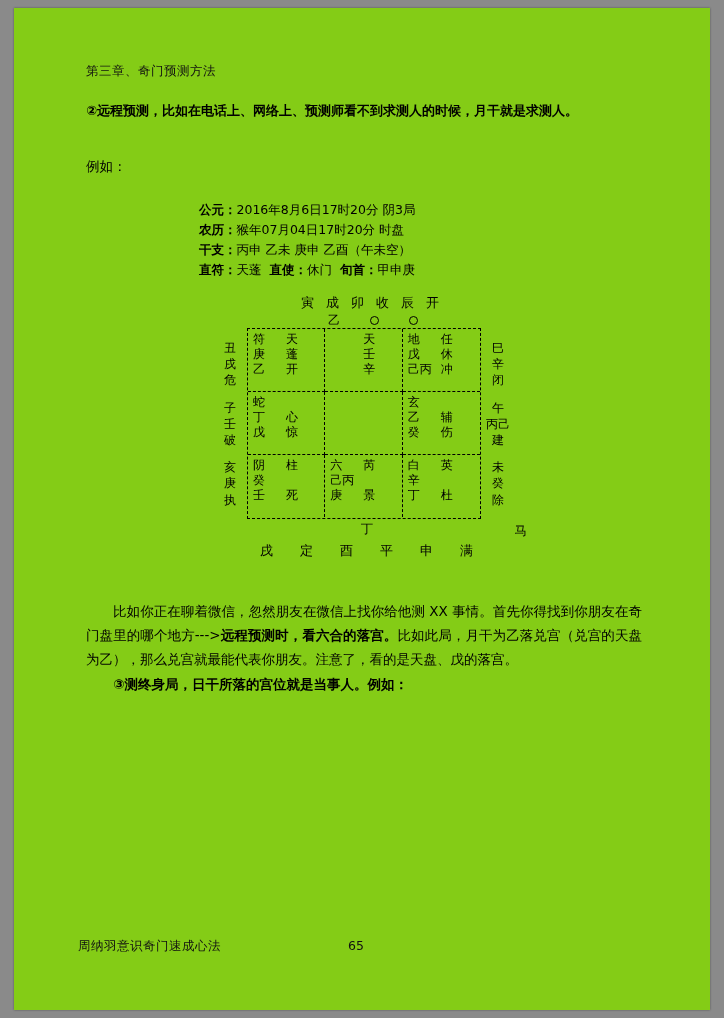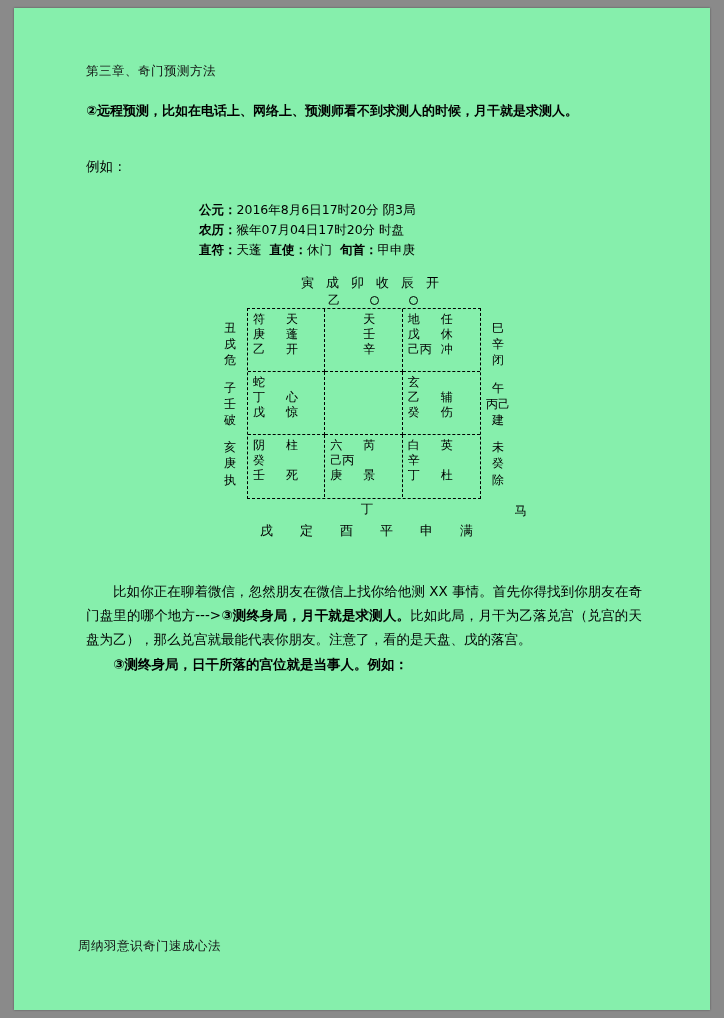--- a/index.html
+++ b/index.html
@@ -11,21 +11,21 @@
     width: 724px;
     height: 1018px;
     font-family: "DejaVu Sans", "Liberation Sans", sans-serif;
   }
   .page {
     position: absolute;
     left: 14px;
     top: 8px;
     width: 696px;
     height: 1002px;
-    background: #86efac;
+    background: #84cc16;
     box-shadow: 0 0 2px rgba(0,0,0,0.4);
     overflow: hidden;
   }
   .inner {
     position: absolute;
     left: 72px;
     top: 55px;
     width: 556px;
   }
   .header {
@@ -196,20 +196,23 @@
       <div class="chart">
 
         <div class="meta">
           <div class="meta-row">
             <span class="meta-label">公元：</span><span>2016年8月6日17时20分  阴3局</span>
           </div>
           <div class="meta-row">
             <span class="meta-label">农历：</span><span>猴年07月04日17时20分  时盘</span>
           </div>
           <div class="meta-row">
+            <span class="meta-label">干支：</span><span>丙申  乙未  庚申  乙酉（午未空）</span>
+          </div>
+          <div class="meta-row">
             <span class="meta-label">直符：</span><span>天蓬</span>&nbsp;
             <span class="meta-label">直使：</span><span>休门</span>&nbsp;
             <span class="meta-label">旬首：</span><span>甲申庚</span>
           </div>
         </div>
 
         <div class="top-labels">
           <span>寅</span>
           <span>成</span>
           <span>卯</span>
@@ -333,22 +336,23 @@
           <span>酉</span>
           <span>平</span>
           <span>申</span>
           <span>满</span>
         </div>
         <div class="horse">马</div>
       </div>
     </div>
 
     <div class="body-block">
-      <p class="para indent"><span>比如你正在聊着微信，忽然朋友在微信上找你给他测 XX 事情。首先你得找到你朋友在奇门盘里的哪个地方---&gt;</span><span class="bold">③测终身局，月干就是求测人。</span><span>比如此局，月干为乙落兑宫（兑宫的天盘为乙），那么兑宫就最能代表你朋友。注意了，看的是天盘、戊的落宫。</span></p>
+      <p class="para indent"><span>比如你正在聊着微信，忽然朋友在微信上找你给他测 XX 事情。首先你得找到你朋友在奇门盘里的哪个地方---&gt;</span><span class="bold">远程预测时，看六合的落宫。</span><span>比如此局，月干为乙落兑宫（兑宫的天盘为乙），那么兑宫就最能代表你朋友。注意了，看的是天盘、戊的落宫。</span></p>
       <p class="para indent p-last">③测终身局，日干所落的宫位就是当事人。例如：</p>
     </div>
 
   </div>
 
   <div class="footer">
     <span class="f-title">周纳羽意识奇门速成心法</span>
+    <span class="f-page">65</span>
   </div>
 </div>
 
 </body></html>

